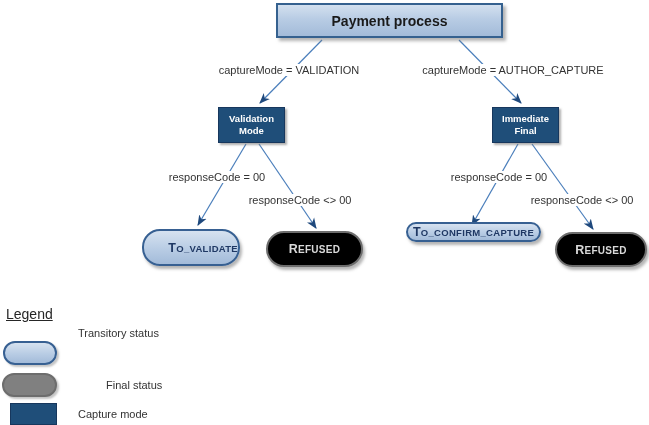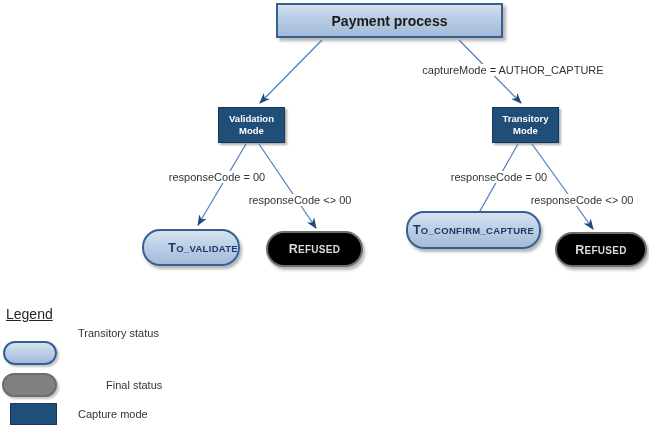--- a/index.html
+++ b/index.html
@@ -37,21 +37,21 @@
   .pill .cap-label::first-letter{font-size:12.5px;}
   .pill.transitory{
     background:linear-gradient(180deg,#d6e2f0 0%,#b8cce4 55%,#a3bbd9 100%);
     border:2px solid #376092;color:#1f3864;font-size:9.5px;
   }
   .pill.final{
     background:#000000;border:2px solid #6d6d6d;color:#d9d9d9;font-size:10px;
   }
   .pill.to-validate{left:142px;top:229px;width:98px;height:37px;justify-content:flex-end;}
   .pill.refused-left{left:266px;top:231px;width:97px;height:36px;}
-  .pill.to-confirm{left:406px;top:211px;width:135px;height:38px;}
+  .pill.to-confirm{left:406px;top:222px;width:135px;height:20px;}
   .pill.refused-right{left:555px;top:232px;width:92px;height:35px;}
 
   
   .edge-label{
     position:absolute;transform:translateX(-50%);
     background:#ffffff;padding:0 3px;white-space:nowrap;
     font-size:11px;color:#333333;
   }
 
   
@@ -97,38 +97,39 @@
       <path d="M259,144 L316,228" marker-end="url(#arrow)"></path>
       <path d="M518,144 L472,225" marker-end="url(#arrow)"></path>
       <path d="M532,144 L593,229" marker-end="url(#arrow)"></path>
     </g>
   </svg>
 
   <div class="node root-box">Payment process</div>
 
   <div class="node mode-box validation">Validation Mode</div>
 
-  <div class="node mode-box immediate">Transitory Mode</div>
+  <div class="node mode-box immediate">Immediate Final</div>
 
   <div class="node pill transitory to-validate">
     <span class="cap-label">TO_VALIDATE</span>
   </div>
 
   <div class="node pill final refused-left">
     <span class="cap-label">REFUSED</span>
   </div>
 
   <div class="node pill transitory to-confirm">
     <span class="cap-label">TO_CONFIRM_CAPTURE</span>
   </div>
 
   <div class="node pill final refused-right">
     <span class="cap-label">REFUSED</span>
   </div>
 
+  <div class="edge-label" style="left:289px;top:64px;">captureMode = VALIDATION</div>
   <div class="edge-label" style="left:513px;top:64px;">captureMode = AUTHOR_CAPTURE</div>
   <div class="edge-label" style="left:217px;top:171px;">responseCode = 00</div>
   <div class="edge-label" style="left:300px;top:194px;">responseCode &lt;&gt; 00</div>
   <div class="edge-label" style="left:499px;top:171px;">responseCode = 00</div>
   <div class="edge-label" style="left:582px;top:194px;">responseCode &lt;&gt; 00</div>
 
   <div class="legend-title">Legend</div>
 
   <div class="legend-swatch transitory"></div>
   <div class="legend-label l1">Transitory status</div>

